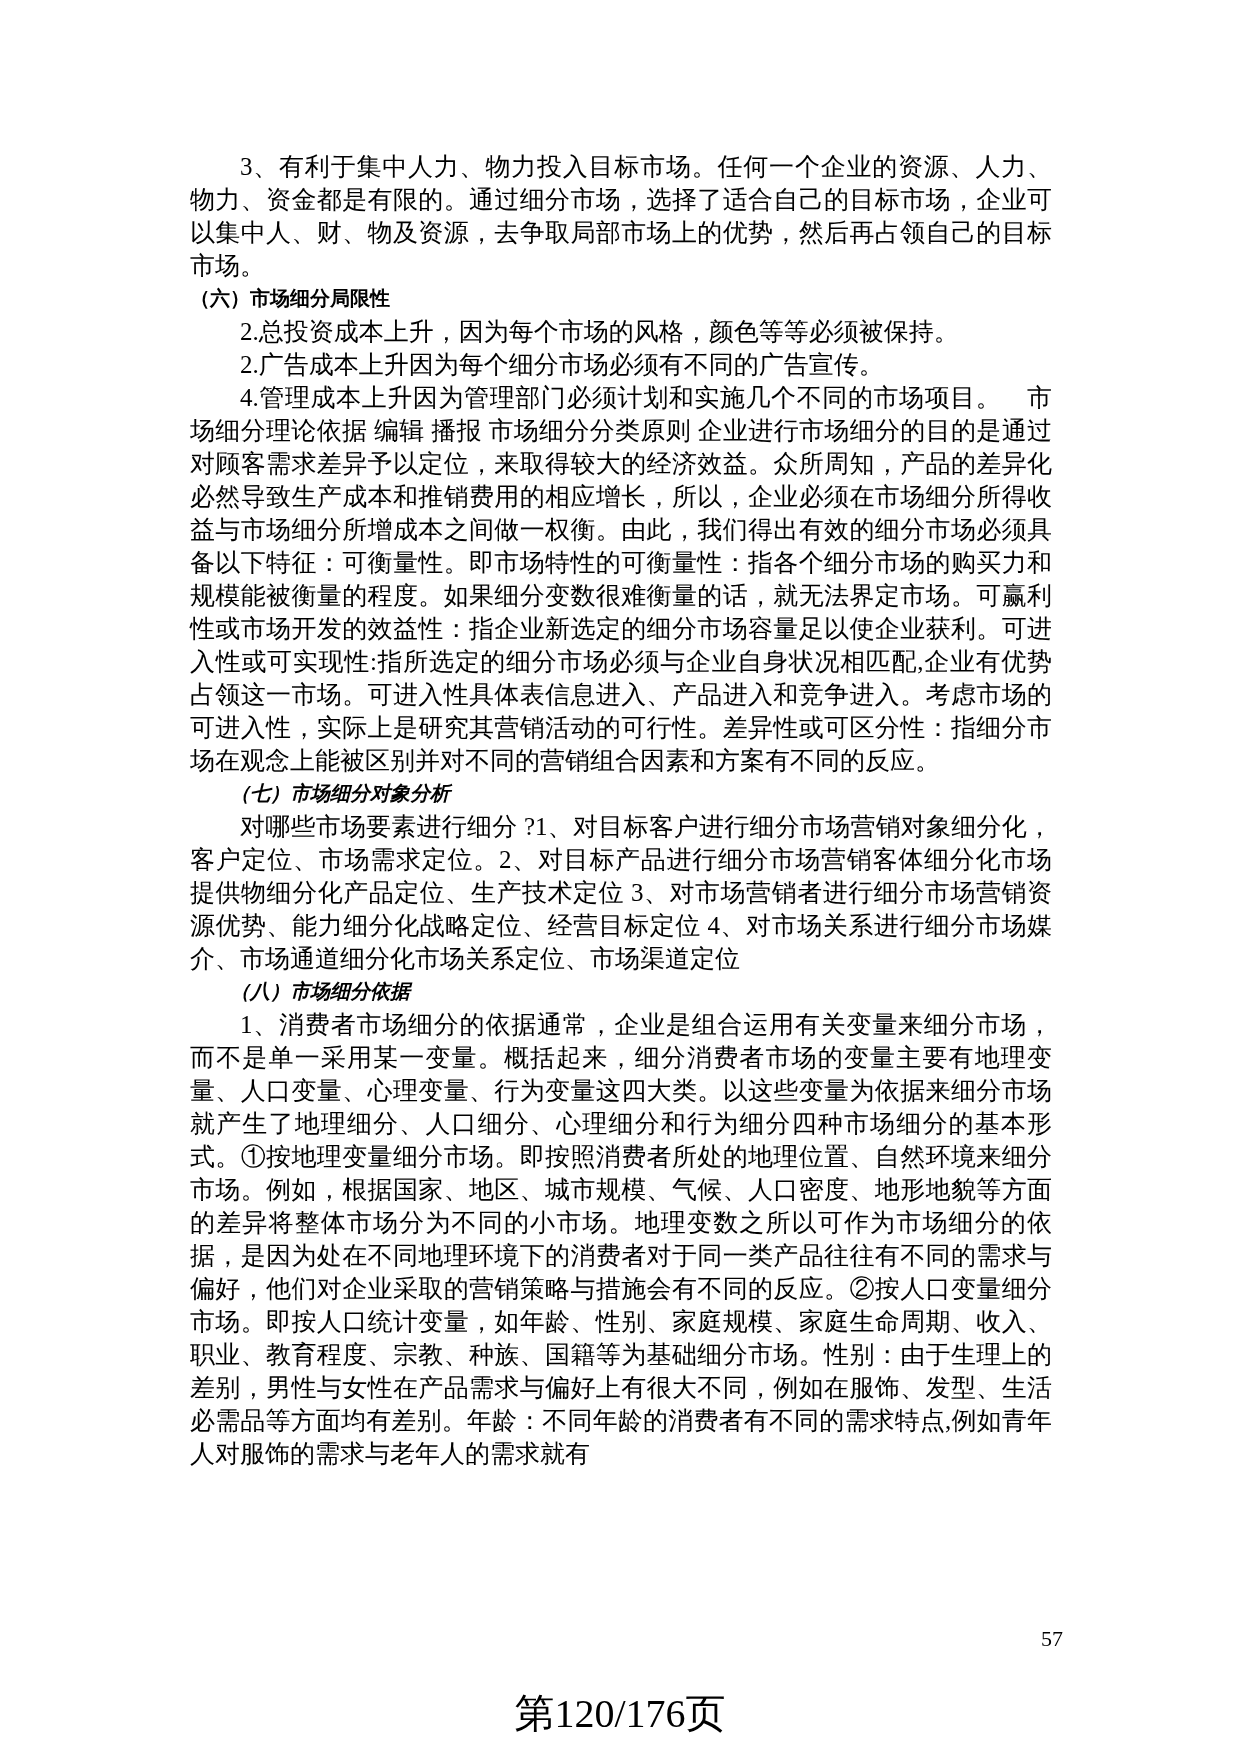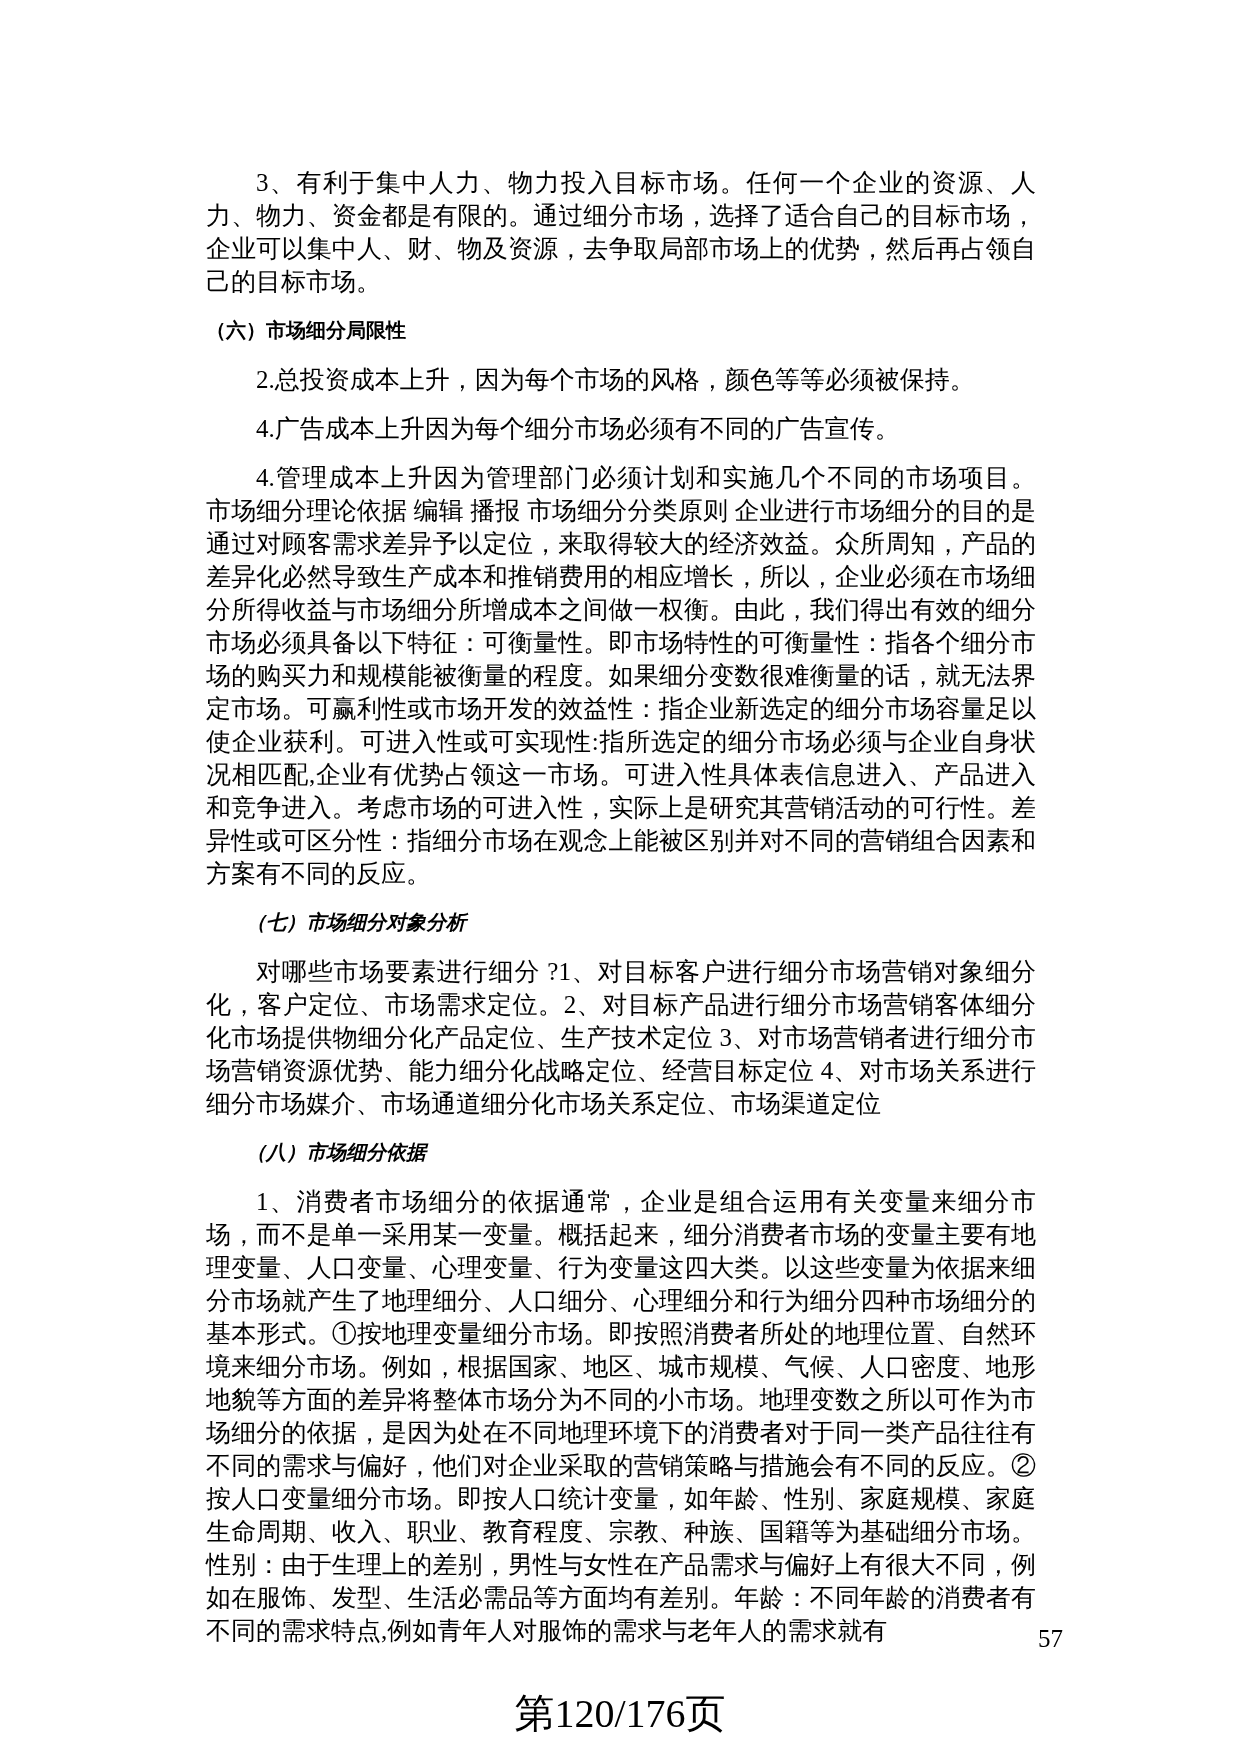--- a/index.html
+++ b/index.html
@@ -16,37 +16,37 @@
     left: 190px;
     top: 150px;
     width: 862px;
     font-family: "Liberation Serif", "DejaVu Serif", serif;
     font-size: 25px;
     line-height: 33px;
     text-align: justify;
     text-justify: inter-character;
     color: #000000;
   }
-  .content p { margin: 16px; padding: 0; }
+  .content p { margin: 0; padding: 0; }
   .blk-p { text-indent: 2em; }
   .blk-heading {
     font-family: "Liberation Sans", "DejaVu Sans", sans-serif;
     font-weight: 700;
     font-size: 20px;
     line-height: 33px;
     text-align: left;
   }
   .blk-heading.lvl-flush  { text-indent: 0em; }
   .blk-heading.lvl-indent { text-indent: 2em; font-style: italic; }
   .corner-page-number {
     position: absolute;
     top: 1626px;
     right: 177px;
     font-family: "Liberation Serif", "DejaVu Serif", serif;
-    font-size: 25px;
+    font-size: 22px;
     line-height: 26px;
     color: #000000;
   }
   .footer-page-indicator {
     position: absolute;
     top: 1694px;
     left: 0;
     width: 100%;
     text-align: center;
     font-family: "Liberation Serif", "DejaVu Serif", serif;
@@ -56,21 +56,21 @@
   }
 </style>
 </head>
 <body>
 
 <div class="page">
   <div class="content" id="doc-body">
       <p class="blk-p">3、有利于集中人力、物力投入目标市场。任何一个企业的资源、人力、物力、资金都是有限的。通过细分市场，选择了适合自己的目标市场，企业可以集中人、财、物及资源，去争取局部市场上的优势，然后再占领自己的目标市场。</p>
       <p class="blk-heading lvl-flush">（六）市场细分局限性</p>
       <p class="blk-p">2.总投资成本上升，因为每个市场的风格，颜色等等必须被保持。</p>
-      <p class="blk-p">4.广告成本上升因为每个细分市场必须有不同的广告宣传。</p>
+      <p class="blk-p">2.广告成本上升因为每个细分市场必须有不同的广告宣传。</p>
       <p class="blk-p">4.管理成本上升因为管理部门必须计划和实施几个不同的市场项目。　市场细分理论依据 编辑 播报 市场细分分类原则 企业进行市场细分的目的是通过对顾客需求差异予以定位，来取得较大的经济效益。众所周知，产品的差异化必然导致生产成本和推销费用的相应增长，所以，企业必须在市场细分所得收益与市场细分所增成本之间做一权衡。由此，我们得出有效的细分市场必须具备以下特征：可衡量性。即市场特性的可衡量性：指各个细分市场的购买力和规模能被衡量的程度。如果细分变数很难衡量的话，就无法界定市场。可赢利性或市场开发的效益性：指企业新选定的细分市场容量足以使企业获利。可进入性或可实现性:指所选定的细分市场必须与企业自身状况相匹配,企业有优势占领这一市场。可进入性具体表信息进入、产品进入和竞争进入。考虑市场的可进入性，实际上是研究其营销活动的可行性。差异性或可区分性：指细分市场在观念上能被区别并对不同的营销组合因素和方案有不同的反应。</p>
       <p class="blk-heading lvl-indent">（七）市场细分对象分析</p>
       <p class="blk-p">对哪些市场要素进行细分 ?1、对目标客户进行细分市场营销对象细分化，客户定位、市场需求定位。2、对目标产品进行细分市场营销客体细分化市场提供物细分化产品定位、生产技术定位 3、对市场营销者进行细分市场营销资源优势、能力细分化战略定位、经营目标定位 4、对市场关系进行细分市场媒介、市场通道细分化市场关系定位、市场渠道定位</p>
       <p class="blk-heading lvl-indent">（八）市场细分依据</p>
       <p class="blk-p">1、消费者市场细分的依据通常，企业是组合运用有关变量来细分市场，而不是单一采用某一变量。概括起来，细分消费者市场的变量主要有地理变量、人口变量、心理变量、行为变量这四大类。以这些变量为依据来细分市场就产生了地理细分、人口细分、心理细分和行为细分四种市场细分的基本形式。①按地理变量细分市场。即按照消费者所处的地理位置、自然环境来细分市场。例如，根据国家、地区、城市规模、气候、人口密度、地形地貌等方面的差异将整体市场分为不同的小市场。地理变数之所以可作为市场细分的依据，是因为处在不同地理环境下的消费者对于同一类产品往往有不同的需求与偏好，他们对企业采取的营销策略与措施会有不同的反应。②按人口变量细分市场。即按人口统计变量，如年龄、性别、家庭规模、家庭生命周期、收入、职业、教育程度、宗教、种族、国籍等为基础细分市场。性别：由于生理上的差别，男性与女性在产品需求与偏好上有很大不同，例如在服饰、发型、生活必需品等方面均有差别。年龄：不同年龄的消费者有不同的需求特点,例如青年人对服饰的需求与老年人的需求就有</p>
     </div>
   <div class="corner-page-number">57</div>
   <div class="footer-page-indicator">第120/176页</div>
 </div>
 

